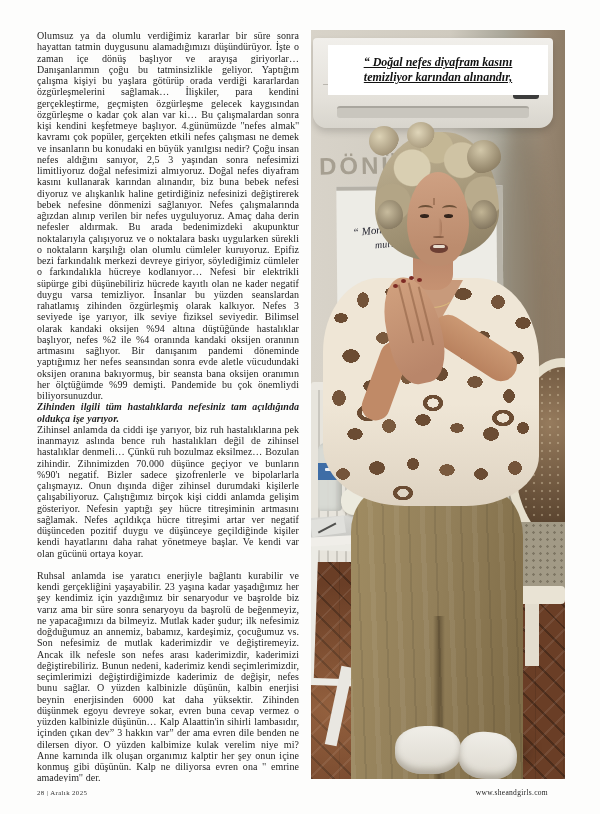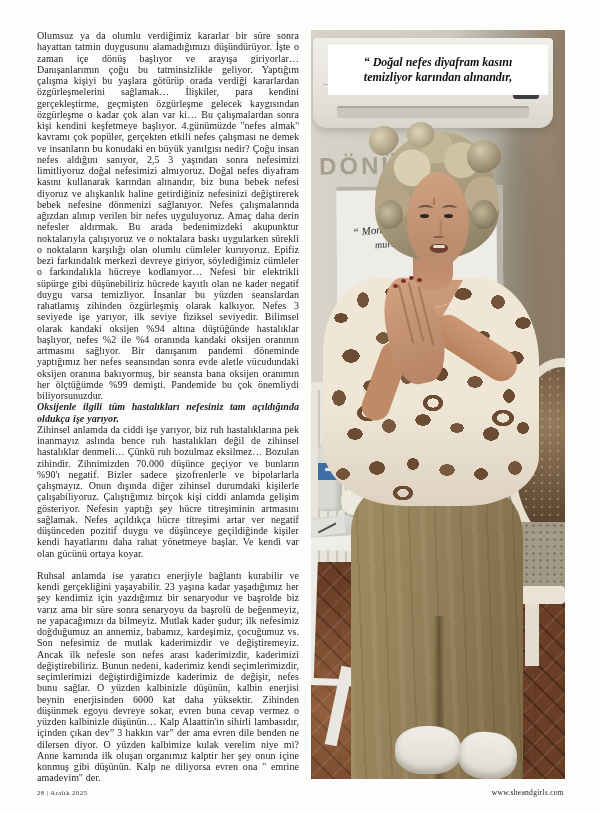--- a/index.html
+++ b/index.html
@@ -9,21 +9,21 @@
   
   .text-col{position:absolute;left:37px;top:30px;width:262px;height:752px;overflow:hidden;
             color:#1d1d1d;font-size:10px;line-height:11.25px;text-align:justify;
             letter-spacing:.05px;word-spacing:.4px;hyphens:auto;-webkit-hyphens:auto;}
   .text-col p{margin:0;}
   .heading{font-weight:bold;font-style:italic;}
   .para-gap{margin-top:11px !important;}
 
   
   .footer-left{position:absolute;left:37px;top:789px;font-size:6.8px;color:#333;letter-spacing:.4px;}
-  .footer-right{position:absolute;right:36px;top:788px;font-size:7.5px;color:#222;letter-spacing:.3px;}
+  .footer-right{position:absolute;right:52px;top:788px;font-size:7.5px;color:#222;letter-spacing:.3px;}
 
   
   .photo{position:absolute;left:311px;top:30px;width:254px;height:749px;overflow:hidden;background:#d3cec4;}
   .photo *{position:absolute;}
 
   .wall{left:0;top:0;width:100%;height:100%;
         background:linear-gradient(90deg,#d8d3c9 0%,#cfcabf 55%,#aaa79a 76%,#988772 92%,#8d7c67 100%);z-index:0;}
   .wall-shadow{left:182px;top:88px;width:58px;height:390px;background:rgba(100,82,58,.30);
         border-radius:45% 55% 40% 40%;filter:blur(9px);z-index:1;}
   .wall-text{left:8px;top:122px;font-family:"Liberation Sans",sans-serif;font-weight:bold;
@@ -199,31 +199,31 @@
   .pant-crease{left:82px;top:128px;width:12px;height:163px;
         background:linear-gradient(90deg,transparent,rgba(40,28,12,.38),transparent);}
   .shoe{z-index:8;background:linear-gradient(#f0eee8,#ddd9cf);box-shadow:inset 0 -5px 6px rgba(120,110,95,.45);}
   .shoe.left{left:84px;top:696px;width:66px;height:48px;border-radius:45% 45% 42% 42%;}
   .shoe.right{left:148px;top:702px;width:58px;height:47px;border-radius:42% 48% 42% 42%;transform:rotate(4deg);}
 
   
   .quote-box{left:17px;top:15px;width:220px;height:50px;background:#ffffff;z-index:30;
         display:flex;flex-direction:column;justify-content:center;align-items:center;
         font-family:"Liberation Serif",serif;font-weight:bold;font-style:italic;
-        font-size:12px;line-height:14.6px;color:#111;text-align:center;}
+        font-size:12px;line-height:14.6px;color:#111;text-align:center;text-decoration:underline;}
   .quote-box div{position:static;}
 </style>
 </head>
 <body>
 
 <div class="page">
 
   <div class="text-col" lang="tr">
     <p class="body">Olumsuz ya da olumlu verdiğimiz kararlar bir süre sonra hayattan tatmin duygusunu alamadığımızı düşündürüyor. İşte o zaman içe dönüş başlıyor ve arayışa giriyorlar… Danışanlarımın çoğu bu tatminsizlikle geliyor. Yaptığım çalışma kişiyi bu yaşlara götürüp orada verdiği kararlardan özgürleşmelerini sağlamak… İlişkiler, para kendini gerçekleştirme, geçmişten özgürleşme gelecek kaygısından özgürleşme o kadar çok alan var ki… Bu çalışmalardan sonra kişi kendini keşfetmeye başlıyor. 4.günümüzde ''nefes almak'' kavramı çok popüler, gerçekten etkili nefes çalışması ne demek ve insanların bu konudaki en büyük yanılgısı nedir? Çoğu insan nefes aldığını sanıyor, 2,5 3 yaşından sonra nefesimizi limitliyoruz doğal nefesimizi almıyoruz. Doğal nefes diyafram kasını kullanarak karından alınandır, biz buna bebek nefesi diyoruz ve alışkanlık haline getirdiğiniz nefesinizi değiştirerek bebek nefesine dönmenizi sağlanıyor. Nefes çalışmalarında ağızdan alınıp verilen bir nefes uyguluyoruz. Amaç daha derin nefesler aldırmak. Bu arada bedenimizdeki akupunktur noktalarıyla çalışıyoruz ve o noktalara baskı uygularken sürekli o noktaların karşılığı olan olumlu cümleler kuruyoruz. Epifiz bezi farkındalık merkezi devreye giriyor, söylediğimiz cümleler o farkındalıkla hücreye kodlanıyor… Nefesi bir elektrikli süpürge gibi düşünebiliriz hücrede kayıtlı olan ne kader negatif duygu varsa temizliyor. İnsanlar bu yüzden seanslardan rahatlamış zihinden özgürleşmiş olarak kalkıyor. Nefes 3 seviyede işe yarıyor, ilk seviye fiziksel seviyedir. Bilimsel olarak kandaki oksijen %94 altına düştüğünde hastalıklar başlıyor, nefes %2 ile %4 oranında kandaki oksijen oranının artmasını sağlıyor. Bir danışanım pandemi döneminde yaptığımız her nefes seansından sonra evde aletle vücudundaki oksijen oranına bakıyormuş, bir seansta bana oksijen oranımın her ölçtüğümde %99 demişti. Pandemide bu çok önemliydi biliyorsunuzdur.</p>
-    <p class="body heading">Oksijenle ilgili tüm hastalıkları nefesiniz tam açıldığında oldukça işe yarıyor.</p>
+    <p class="body heading">Zihinden ilgili tüm hastalıklarda nefesiniz tam açıldığında oldukça işe yarıyor.</p>
     <p class="body">Zihinsel anlamda da ciddi işe yarıyor, biz ruh hastalıklarına pek inanmayız aslında bence ruh hastalıkları değil de zihinsel hastalıklar denmeli… Çünkü ruh bozulmaz eksilmez… Bozulan zihindir. Zihnimizden 70.000 düşünce geçiyor ve bunların %90'ı negatif. Bizler sadece şizofrenlerle ve bipolarlarla çalışmayız. Onun dışında diğer zihinsel durumdaki kişilerle çalışabiliyoruz. Çalıştığımız birçok kişi ciddi anlamda gelişim gösteriyor. Nefesin yaptığı şey hücre titreşiminin artmasını sağlamak. Nefes açıldıkça hücre titreşimi artar ver negatif düşünceden pozitif duygu ve düşünceye geçildiğinde kişiler kendi hayatlarını daha rahat yönetmeye başlar. Ve kendi var olan gücünü ortaya koyar.</p>
     <p class="body para-gap">Ruhsal anlamda ise yaratıcı enerjiyle bağlantı kurabilir ve kendi gerçekliğini yaşayabilir. 23 yaşına kadar yaşadığımız her şey kendimiz için yazdığımız bir senaryodur ve başrolde biz varız ama bir süre sonra senaryoyu da başrolü de beğenmeyiz, ne yapacağımızı da bilmeyiz. Mutlak kader şudur; ilk nefesimiz doğduğumuz an annemiz, babamız, kardeşimiz, çocuğumuz vs. Son nefesimiz de mutlak kaderimizdir ve değiştiremeyiz. Ancak ilk nefesle son nefes arası kaderimizdir, kaderimizi değiştirebiliriz. Bunun nedeni, kaderimiz kendi seçimlerimizdir, seçimlerimizi değiştirdiğimizde kaderimiz de değişir, nefes bunu sağlar. O yüzden kalbinizle düşünün, kalbin enerjisi beynin enerjisinden 6000 kat daha yüksektir. Zihinden düşünmek egoyu devreye sokar, evren buna cevap vermez o yüzden kalbinizle düşünün… Kalp Alaattin'in sihirli lambasıdır, içinden çıkan dev” 3 hakkın var” der ama evren dile benden ne dilersen diyor. O yüzden kalbimize kulak verelim niye mi? Anne karnında ilk oluşan organımız kalptir her şey onun içine konmuş gibi düşünün. Kalp ne diliyorsa evren ona '' emrine amadeyim'' der.</p>
   </div>
 
   <div class="photo">
     <div class="wall"></div>
     <div class="wall-shadow"></div>
     <div class="wall-text">DÖNÜ</div>
 
     <div class="ac-unit">

